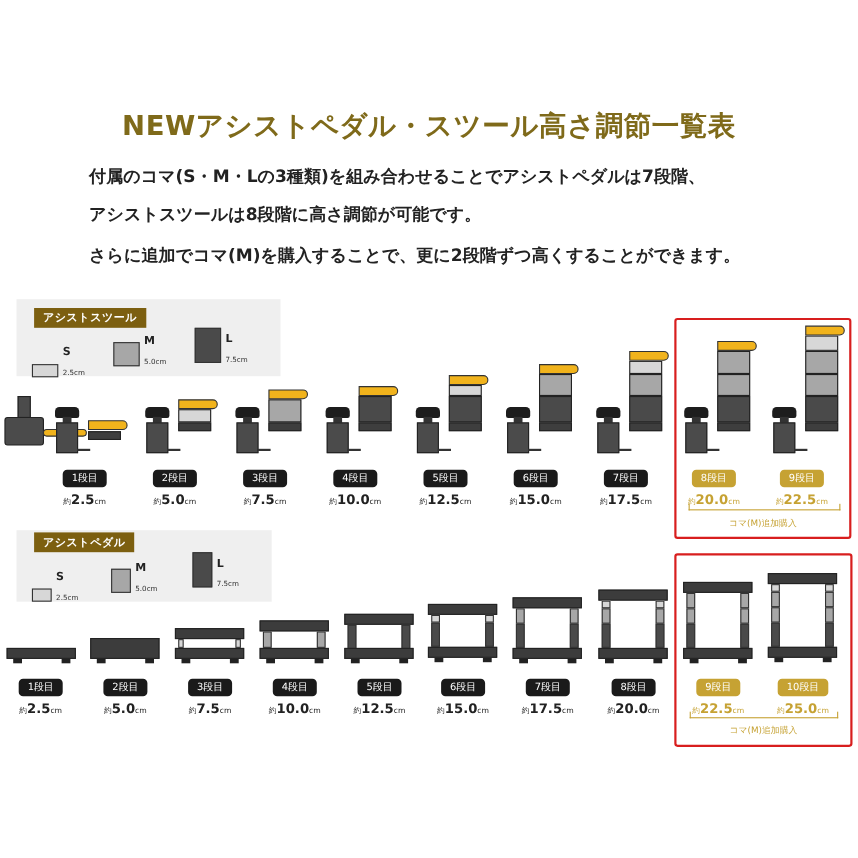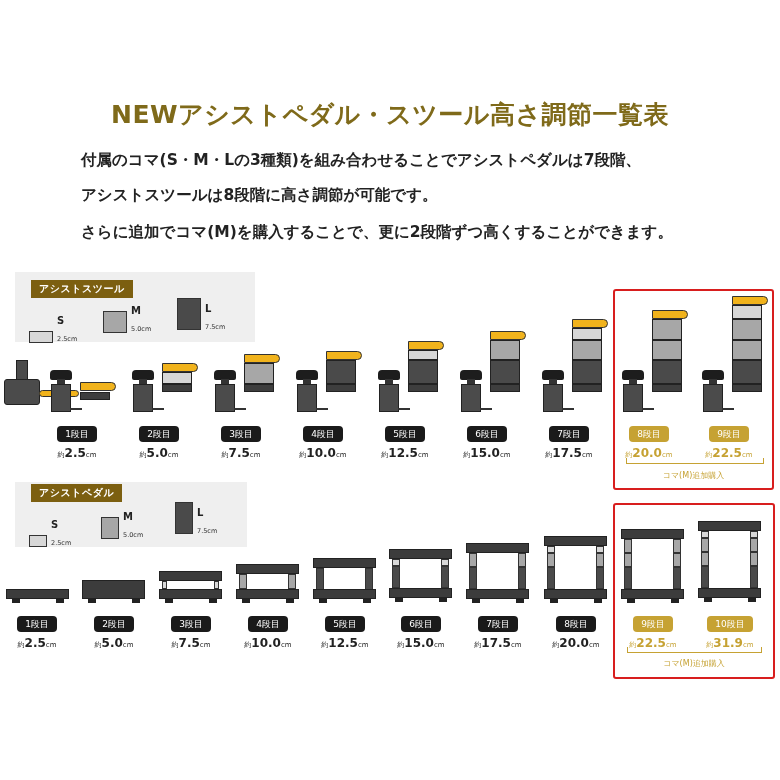--- a/index.html
+++ b/index.html
@@ -393,18 +393,18 @@
 <div class="step" style="left:541px; top:612px;">
   <span class="badge">8段目</span>
   <div class="hgt"><span>約</span><span class="num">20.0</span><span>cm</span></div>
 </div>
 <div class="step" style="left:618px; top:612px;">
   <span class="badge gold">9段目</span>
   <div class="hgt gold"><span>約</span><span class="num">22.5</span><span>cm</span></div>
 </div>
 <div class="step" style="left:695px; top:612px;">
   <span class="badge gold">10段目</span>
-  <div class="hgt gold"><span>約</span><span class="num">31.9</span><span>cm</span></div>
+  <div class="hgt gold"><span>約</span><span class="num">25.0</span><span>cm</span></div>
 </div>
 
 <div class="redbox" style="left:613px; top:503px; width:162px; height:176px;"></div>
 <div class="extra-line" style="left:627px; top:647px; width:135px;"></div>
 <div class="extra-txt" style="left:613px; top:658px; width:162px;">コマ(M)追加購入</div>
 
 </body></html>

